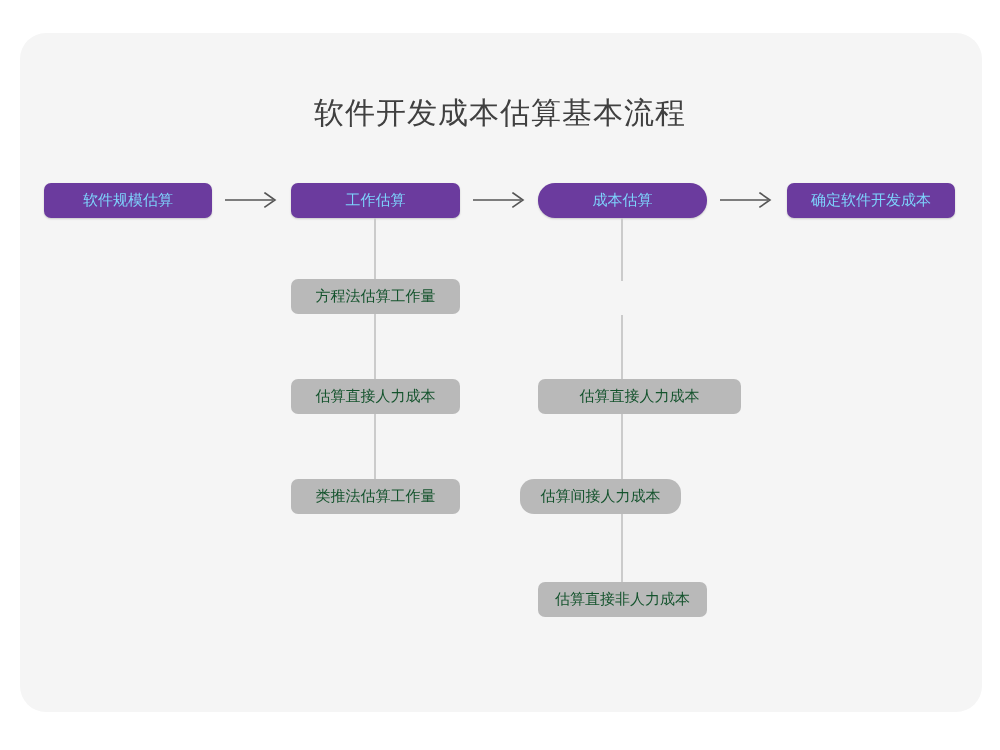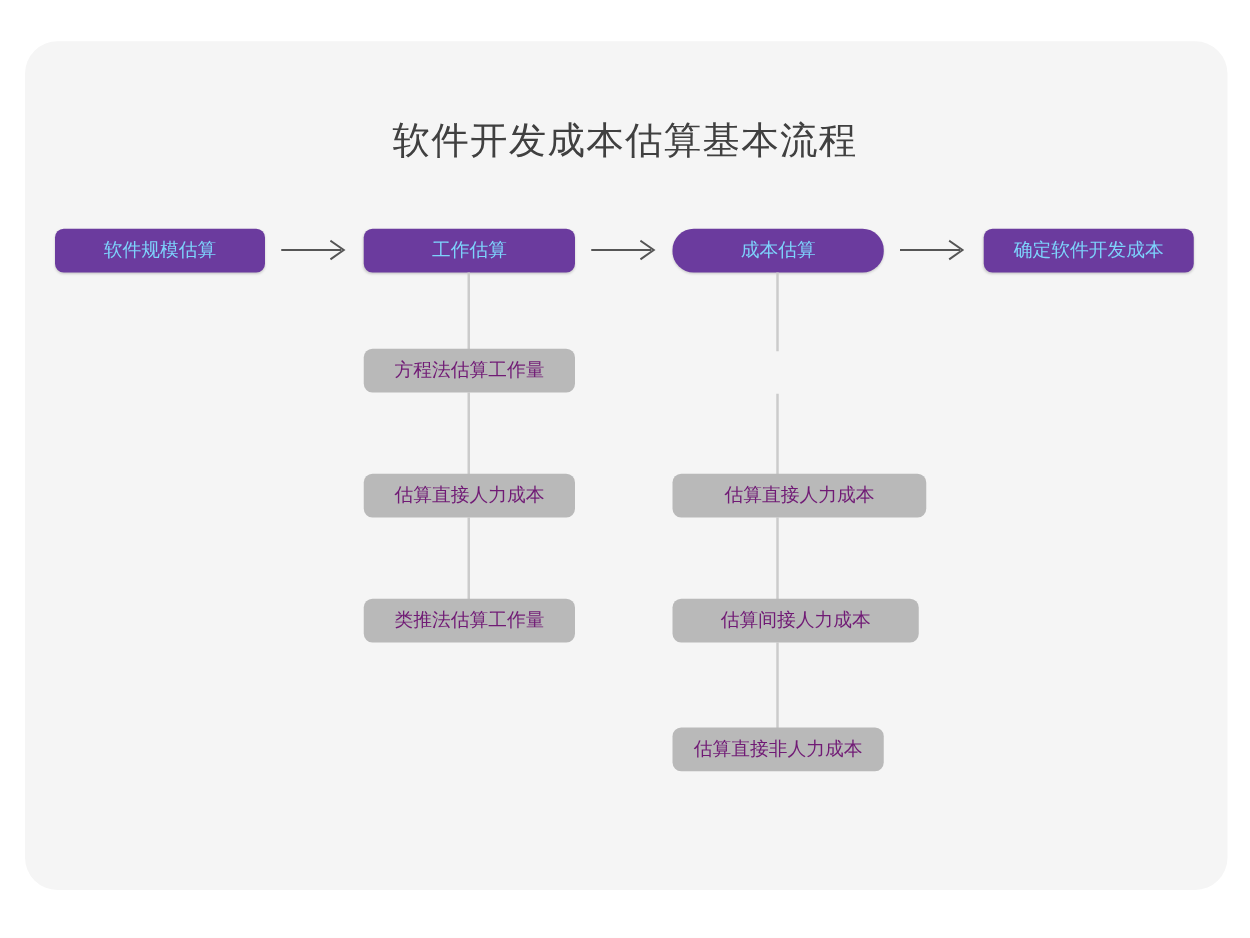--- a/index.html
+++ b/index.html
@@ -67,21 +67,21 @@
   .node.stage {
     background: #6b3b9e;
     color: #7dd3fc;
     font-size: 15px;
     height: 35px;
     box-shadow: 0 1px 2px rgba(0,0,0,0.18);
   }
 
   .node.sub {
     background: #b9b9b9;
-    color: #701a75;
+    color: #14532d;
     font-size: 15px;
     height: 35px;
   }
 
   .connector {
     position: absolute;
     width: 2px;
     background: #cbcbcb;
   }
 
@@ -105,21 +105,21 @@
   #arrow-2 { left: 717px; top: 185px; width: 60px; }
 
   
   #sub-l-0 { left: 291px; top: 279px; width: 169px; }
   #sub-l-1 { left: 291px; top: 379px; width: 169px; }
   #sub-l-2 { left: 291px; top: 479px; width: 169px; text-align: right; }
 
   
   #sub-r-0 { left: 538px; top: 280px; width: 169px; }
   #sub-r-1 { left: 538px; top: 379px; width: 203px; }
-  #sub-r-2 { left: 538px; top: 479px; width: 197px; }
+  #sub-r-2 { left: 520px; top: 479px; width: 161px; border-radius: 14px; }
   #sub-r-3 { left: 538px; top: 582px; width: 169px; }
 
   
   #conn-l-0 { left: 374px; top: 218px; height: 62px; }
   #conn-l-1 { left: 374px; top: 314px; height: 66px; }
   #conn-l-2 { left: 374px; top: 414px; height: 66px; }
 
   
   #conn-r-0 { left: 621px; top: 218px; height: 63px; }
   #conn-r-1 { left: 621px; top: 315px; height: 65px; }

